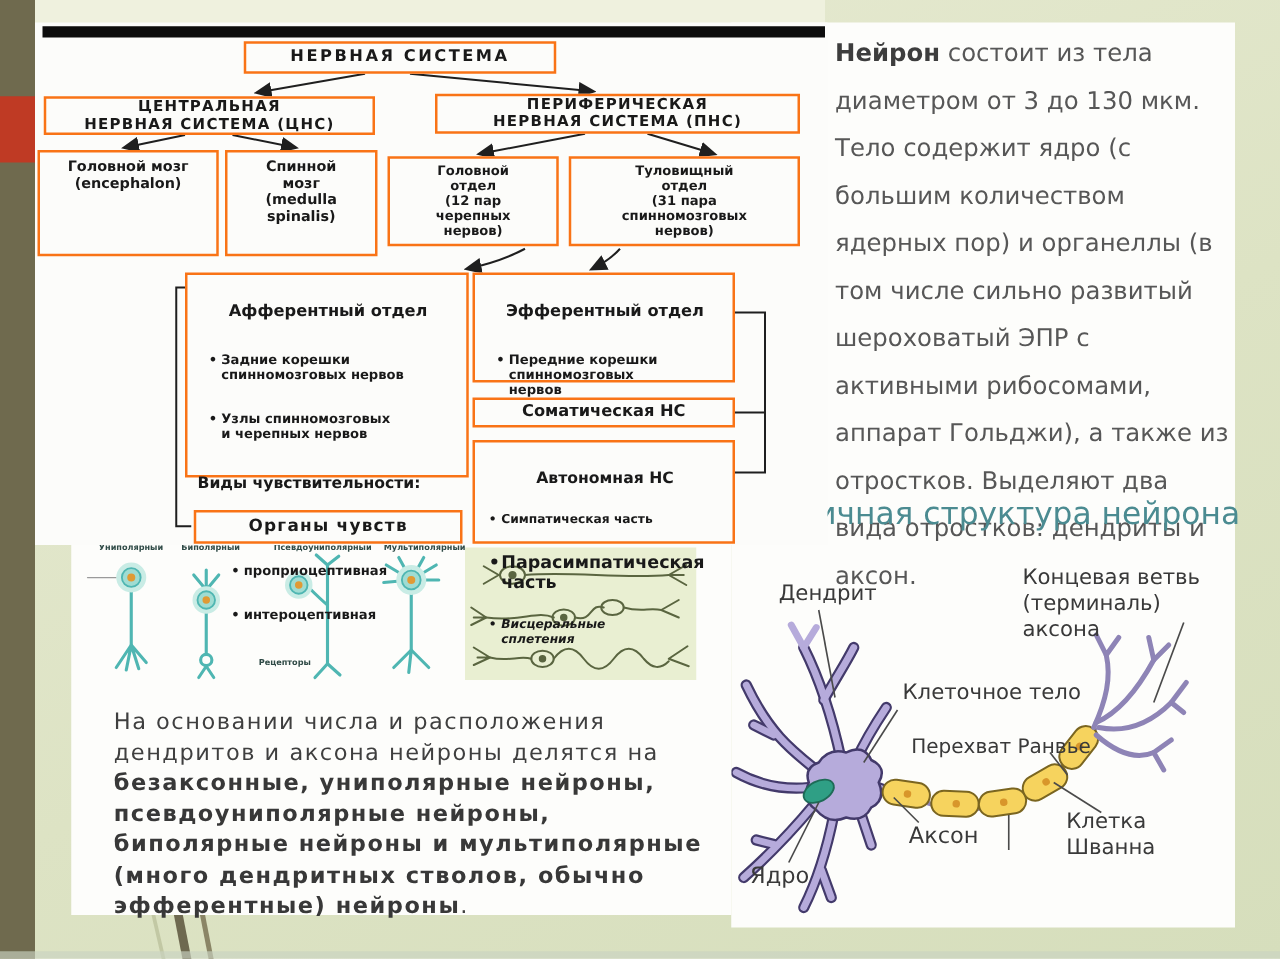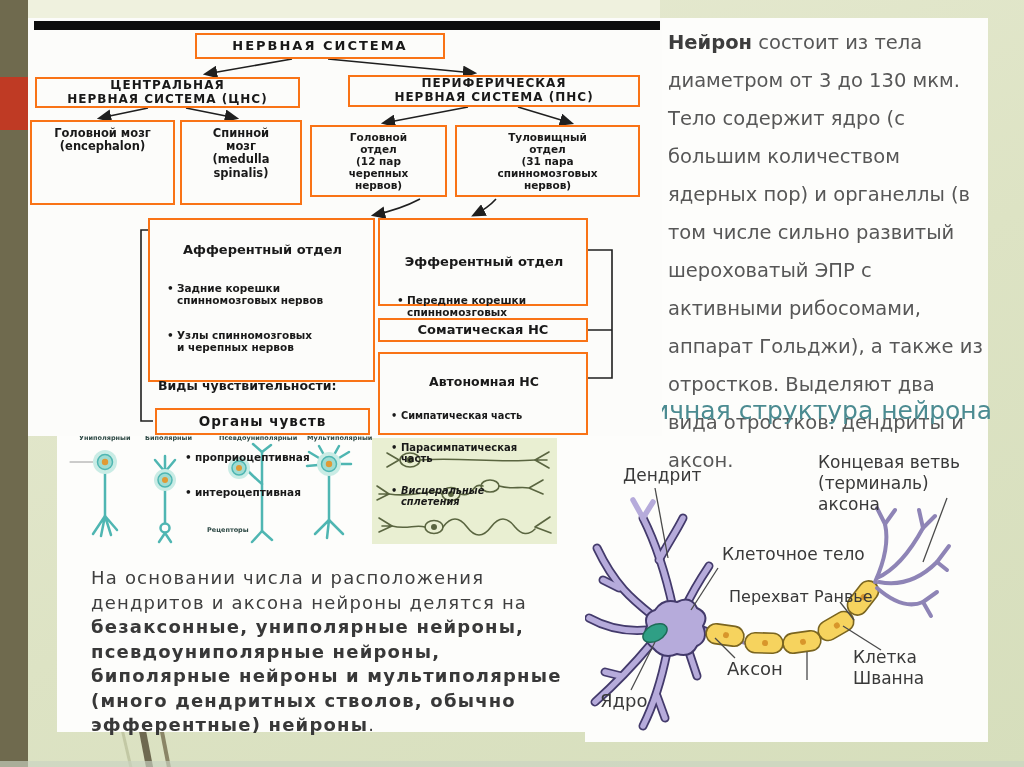--- a/index.html
+++ b/index.html
@@ -292,32 +292,32 @@
       <div class="fc-li" style="font-size:10.5px;margin:5px 0 0 8px">Узлы спинномозговых
 и черепных нервов</div>
       <div class="fc-title" style="font-size:12.5px;text-align:left;margin-top:7px">Виды чувствительности:</div>
       <div class="fc-li" style="font-size:10.5px;margin:4px 0 0 26px">экстероцептивная</div>
       <div class="fc-li" style="font-size:10.5px;margin:5px 0 0 26px">проприоцептивная</div>
       <div class="fc-li" style="font-size:10.5px;margin:5px 0 4px 26px">интероцептивная</div>
     </div>
 
     <div class="fc-box mid" style="left:127px;top:390px;width:215px;height:27px;font-size:13.5px;border-width:2.5px;letter-spacing:1px">Органы чувств</div>
 
-    <div class="fc-box" style="left:350px;top:200px;width:210px;height:88px;display:block;padding:17px 6px 0 8px">
+    <div class="fc-box" style="left:350px;top:200px;width:210px;height:88px;display:block;padding:5px 6px 0 8px">
       <div class="fc-title" style="font-size:13px">Эфферентный отдел</div>
       <div class="fc-li" style="font-size:10.5px;margin:5px 0 0 8px">Передние корешки
 спинномозговых
 нервов</div>
     </div>
 
     <div class="fc-box mid" style="left:350px;top:300px;width:210px;height:24px;font-size:13px">Соматическая НС</div>
 
     <div class="fc-box" style="left:350px;top:334px;width:210px;height:83px;display:block;padding:3px 4px 0 6px">
       <div class="fc-title" style="font-size:12.5px">Автономная НС</div>
       <div class="fc-li" style="font-size:9.8px;margin:2px 0 0 4px">Симпатическая часть</div>
-      <div class="fc-li" style="font-size:10px;margin:2px 0 0 4px">Парасимпатическая
+      <div class="fc-li" style="font-size:14px;margin:2px 0 0 4px">Парасимпатическая
 часть</div>
       <div class="fc-li" style="font-size:9.8px;margin:2px 0 0 4px;font-style:italic">Висцеральные
 сплетения</div>
     </div>
   </div>
 
 </div>
 
 </body></html>

